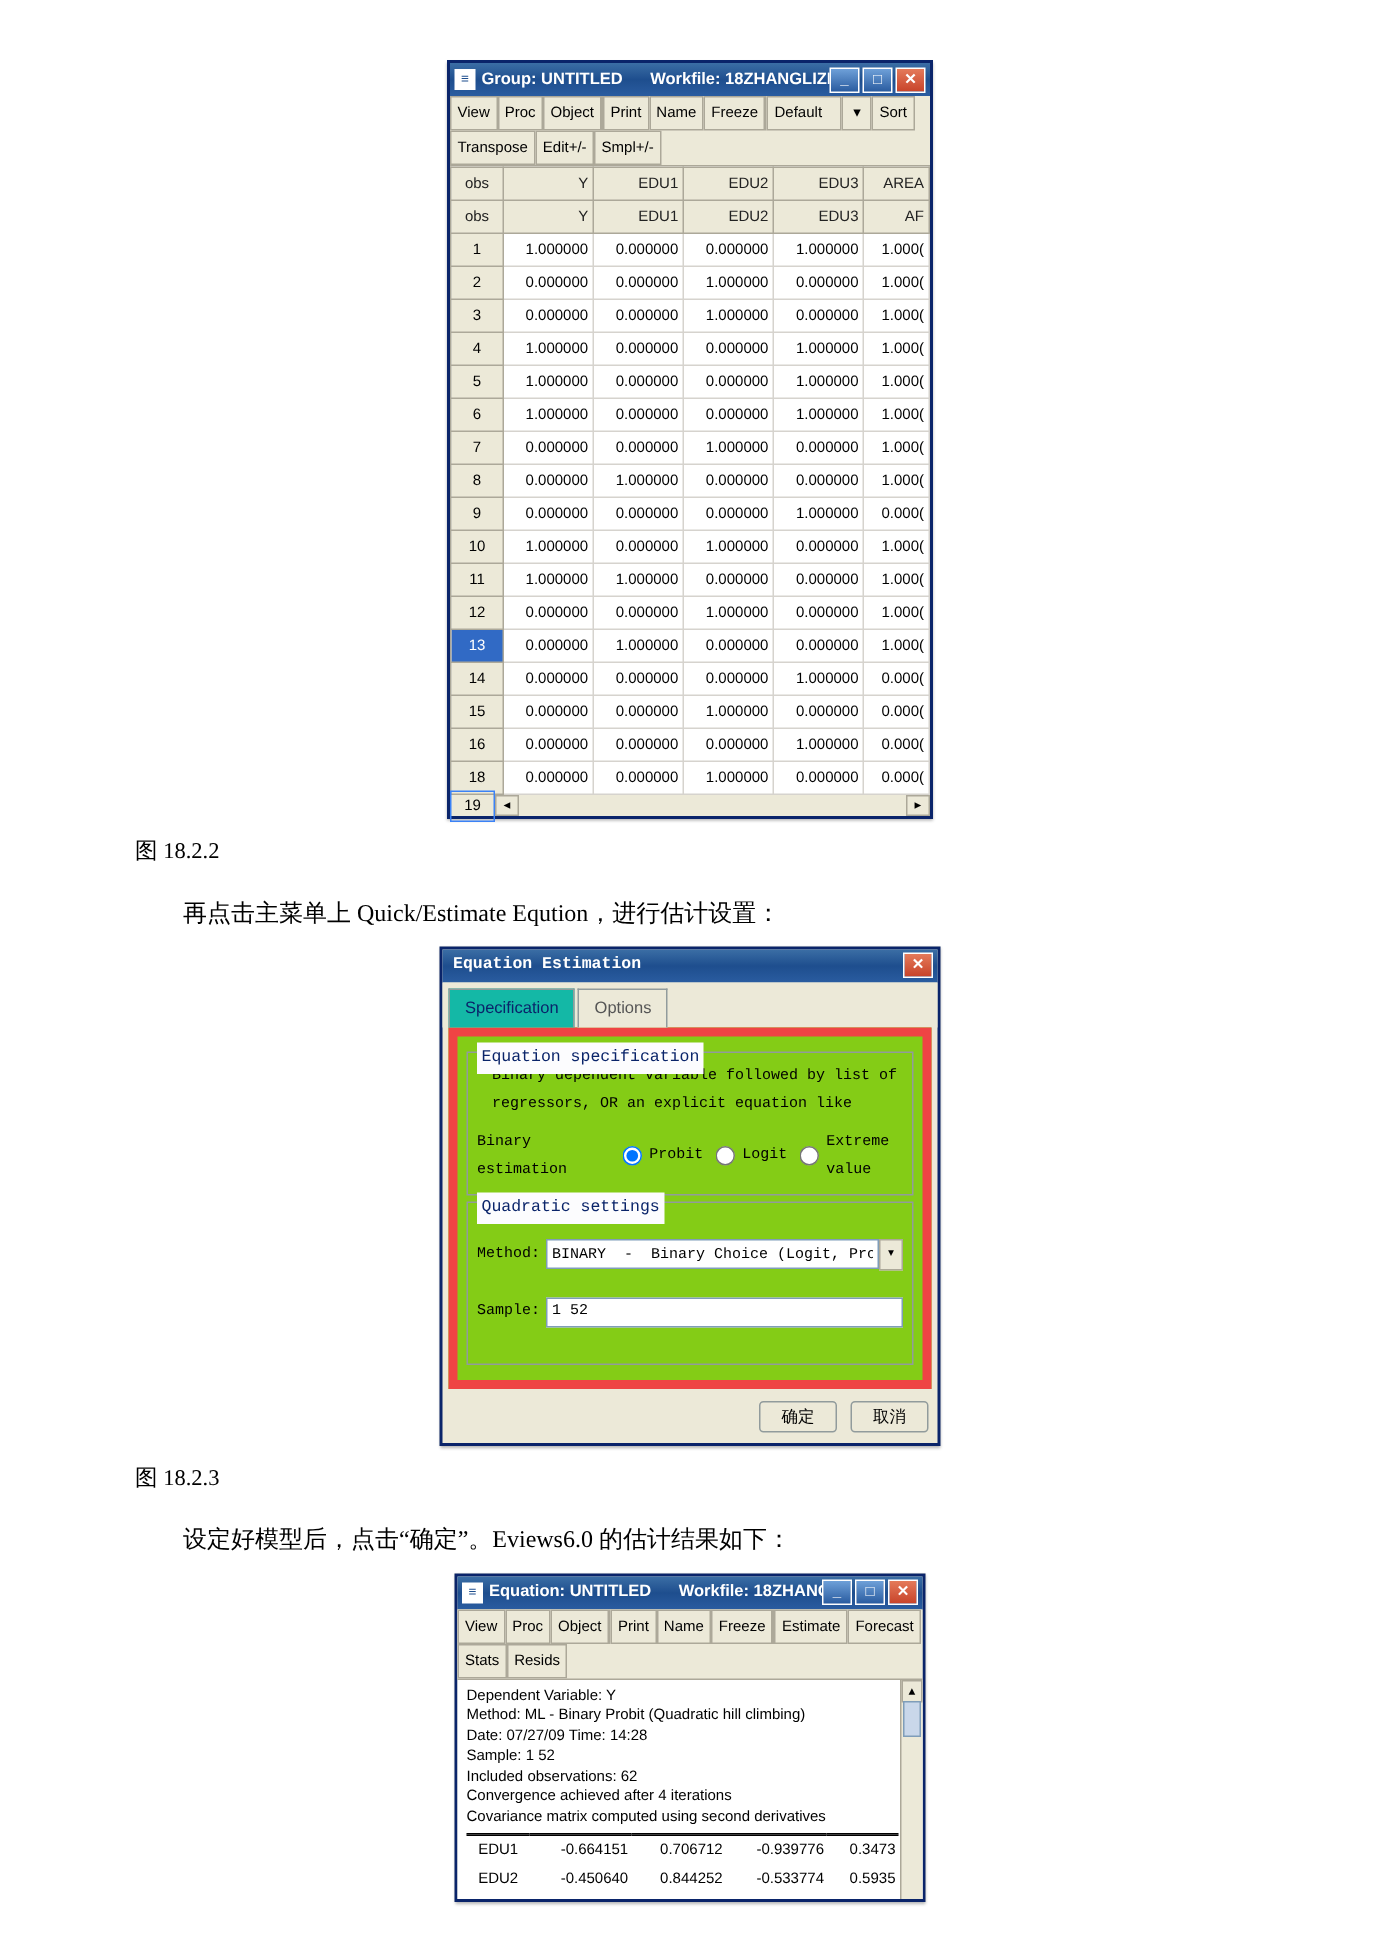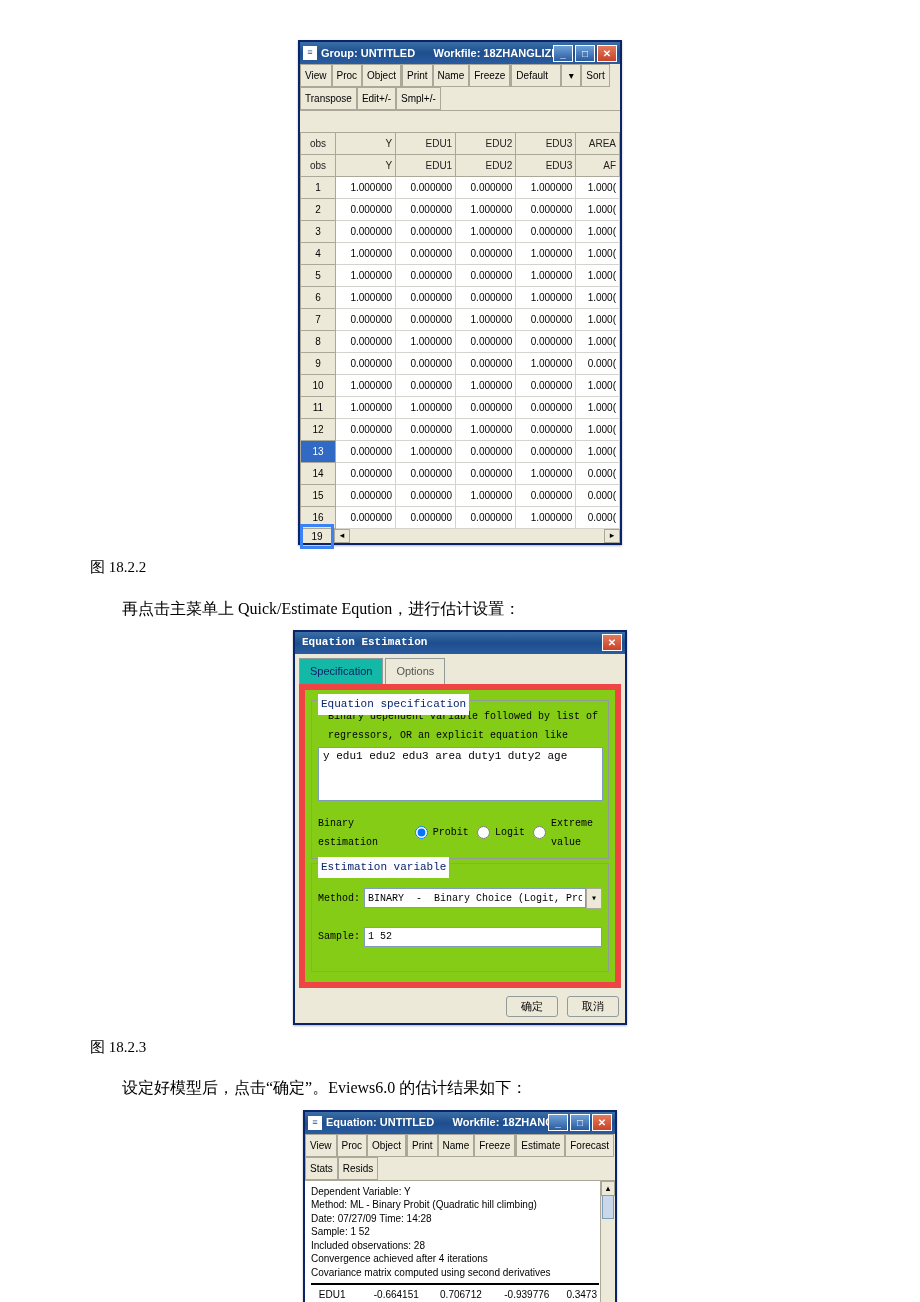--- a/index.html
+++ b/index.html
@@ -10,21 +10,21 @@
   .titlebar .ico { width:14px; height:14px; background:#fff; margin-right:4px; display:flex; align-items:center; justify-content:center; font-size:9px; color:#1e4e8e; }
   .title-text { flex:1; font-size:11px; white-space:nowrap; overflow:hidden; }
   .winbtns { display:flex; gap:2px; }
   .winbtn { width:18px; height:15px; background:linear-gradient(to bottom,#6ea0d8,#2a5ca0); border:1px solid #fff; color:#fff; font-size:10px; display:flex; align-items:center; justify-content:center; cursor:pointer; }
   .winbtn.close { background:linear-gradient(to bottom,#e47a5a,#c8432a); }
   .toolbar { display:flex; background:#ece9d8; border-bottom:1px solid #aca899; flex-wrap:wrap; }
   .tbtn { border:1px solid #aca899; background:#ece9d8; padding:1px 4px; font-size:10px; cursor:pointer; margin:0; }
   .tbtn.sep { border-right:2px solid #aca899; }
 
   
-  .grid { background:#fff; font-size:10px;margin-top:21px; }
+  .grid { background:#fff; font-size:10px; }
   .grid table { border-collapse:collapse; width:100%; }
   .grid th { background:#ece9d8; border:1px solid #aca899; padding:1px 3px; text-align:right; font-weight:normal; color:#222; }
   .grid th.rowh { text-align:center; width:28px; }
   .grid td { border:1px solid #d6d3ce; padding:1px 3px; text-align:right; }
   .grid td.rowh { background:#ece9d8; border:1px solid #aca899; text-align:center; width:28px; }
   .grid tr.sel td.rowh { background:#316ac5; color:#fff; }
   .hscroll { display:flex; align-items:center; background:#ece9d8; height:14px; }
   .hscroll .arrow { width:14px; height:12px; border:1px solid #aca899; display:flex; align-items:center; justify-content:center; font-size:9px; background:#ece9d8; cursor:pointer; }
 
   
@@ -231,24 +231,32 @@
             <td>0.000(</td>
           </tr>
           <tr>
             <td class="rowh">16</td>
             <td>0.000000</td>
             <td>0.000000</td>
             <td>0.000000</td>
             <td>1.000000</td>
             <td>0.000(</td>
           </tr>
+          <tr>
+            <td class="rowh">18</td>
+            <td>0.000000</td>
+            <td>0.000000</td>
+            <td>1.000000</td>
+            <td>0.000000</td>
+            <td>0.000(</td>
+          </tr>
         </tbody>
       </table>
     <div class="hscroll">
-      <span style="width:28px;border:3px solid #3b82f6;text-align:center;">19</span>
+      <span style="width:28px;border:1px solid #3b82f6;text-align:center;">19</span>
       <span class="arrow">◂</span>
       <span style="flex:1"></span>
       <span class="arrow">▸</span>
     </div>
   </div>
 </div>
 
 <p class="fig">图 18.2.2</p>
 <p class="para">再点击主菜单上 Quick/Estimate Eqution，进行估计设置：</p>
 
@@ -261,30 +269,29 @@
   </div>
   <div class="tabrow">
     <div class="tab">Specification</div>
     <div class="tab inactive">Options</div>
   </div>
   <div class="tabpane">
     <div class="fieldset">
       <span class="legend">Equation specification</span>
       <div class="note">Binary dependent variable followed by list of</div>
       <div class="note">regressors, OR an explicit equation like</div>
-      <textarea class="specbox" style="">y edu1 edu2 edu3 area duty1 duty2 age</textarea>
       <div class="radios">
         <span>Binary estimation</span>&nbsp;&nbsp;&nbsp;
         <input type="radio" checked="" style=""><span>Probit</span>
         <input type="radio" style=""><span>Logit</span>
         <input type="radio" style=""><span>Extreme value</span>
       </div>
     </div>
     <div class="fieldset">
-      <span class="legend">Estimation variable</span>
+      <span class="legend">Quadratic settings</span>
       <div class="mrow">
         <label>Method:</label>
         <input class="inp" value="BINARY  -  Binary Choice (Logit, Probit, Extreme Value)" style="">
         <span class="tbtn" style="width:14px;text-align:center;padding:0;">▾</span>
       </div>
       <div class="mrow">
         <label>Sample:</label>
         <input class="inp" value="1 52" style="">
       </div>
     </div>
@@ -324,21 +331,21 @@
       <span class="tbtn">Stats</span>
       <span class="tbtn">Resids</span>
     </div>
   <div class="rel">
     <div class="out-body" style="padding-right:16px;">
       <div class="out-hdr" id="out-hdr">
           <div>Dependent Variable: Y</div>
           <div>Method: ML - Binary Probit (Quadratic hill climbing)</div>
           <div>Date: 07/27/09   Time: 14:28</div>
           <div>Sample: 1 52</div>
-          <div>Included observations: 28</div>
+          <div>Included observations: 62</div>
           <div>Convergence achieved after 4 iterations</div>
           <div>Covariance matrix computed using second derivatives</div>
         </div>
       <table class="out-tbl" id="out-tbl">
           <tbody>
             <tr class="rule">
               <td colspan="5"></td>
             </tr>
             <tr class="rule">
               <td colspan="5"></td>

